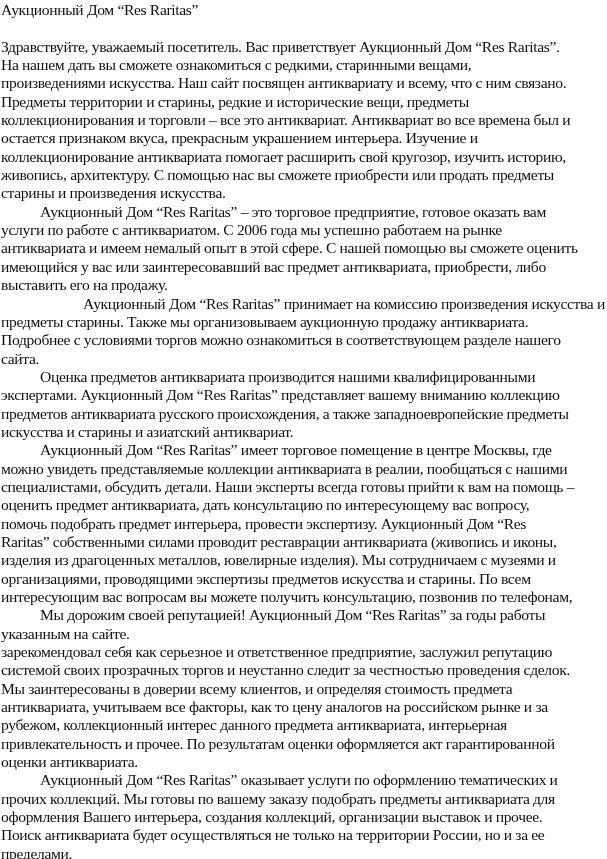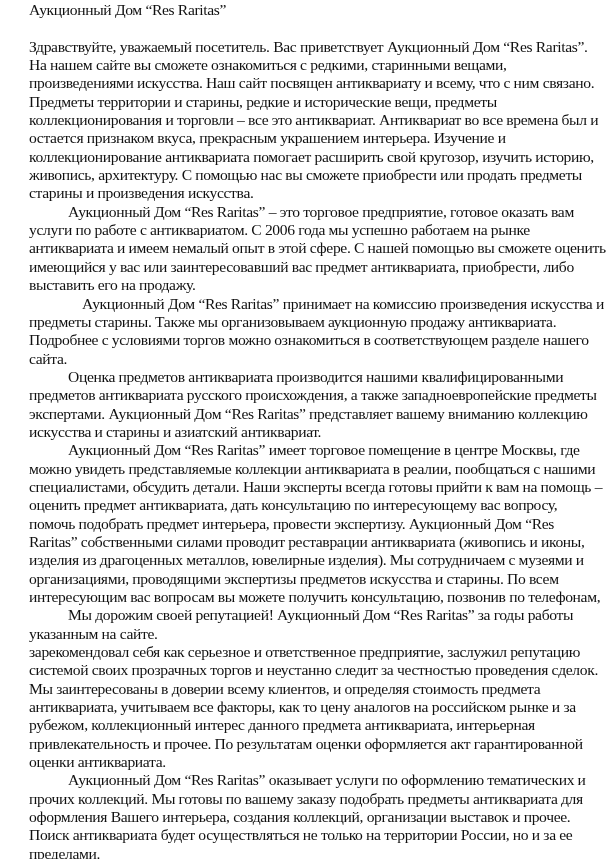--- a/index.html
+++ b/index.html
@@ -3,53 +3,53 @@
   <meta charset="utf-8">
   <style>
     html, body { margin: 0; padding: 0; background: #ffffff; }
     body {
       width: 607px; height: 859px; overflow: hidden;
       font-family: "Liberation Serif", "DejaVu Serif", serif;
       font-size: 15.6px; color: #111111;
       letter-spacing: -0.35px;
     }
     .doc { position: relative; padding: 1px 0 0 1px; }
-    .line { height: 18.35px; line-height: 18.35px; white-space: nowrap; margin-left: 28px; }
+    .line { height: 18.35px; line-height: 18.35px; white-space: nowrap; }
     .blank { height: 18.35px; }
     .ind1 { padding-left: 39px; }
-    .ind2 { padding-left: 53px; }
+    .ind2 { padding-left: 82px; }
   </style>
 </head>
 <body>
 
 <div class="doc">
   <div class="line">Аукционный Дом “Res Raritas”</div>
   <div class="blank"></div>
   <div id="lines">
       <div class="line">Здравствуйте, уважаемый посетитель. Вас приветствует Аукционный Дом “Res Raritas”.</div>
-      <div class="line">На нашем сайте вы сможете ознакомиться с редкими, старинными вещами,</div>
+      <div class="line">На нашем дать вы сможете ознакомиться с редкими, старинными вещами,</div>
       <div class="line">произведениями искусства. Наш сайт посвящен антиквариату и всему, что с ним связано.</div>
       <div class="line">Предметы территории и старины, редкие и исторические вещи, предметы</div>
       <div class="line">коллекционирования и торговли – все это антиквариат. Антиквариат во все времена был и</div>
       <div class="line">остается признаком вкуса, прекрасным украшением интерьера. Изучение и</div>
       <div class="line">коллекционирование антиквариата помогает расширить свой кругозор, изучить историю,</div>
       <div class="line">живопись, архитектуру. С помощью нас вы сможете приобрести или продать предметы</div>
       <div class="line">старины и произведения искусства.</div>
       <div class="line ind1">Аукционный Дом “Res Raritas” – это торговое предприятие, готовое оказать вам</div>
       <div class="line">услуги по работе с антиквариатом. С 2006 года мы успешно работаем на рынке</div>
       <div class="line">антиквариата и имеем немалый опыт в этой сфере. С нашей помощью вы сможете оценить</div>
       <div class="line">имеющийся у вас или заинтересовавший вас предмет антиквариата, приобрести, либо</div>
       <div class="line">выставить его на продажу.</div>
       <div class="line ind2">Аукционный Дом “Res Raritas” принимает на комиссию произведения искусства и</div>
       <div class="line">предметы старины. Также мы организовываем аукционную продажу антиквариата.</div>
       <div class="line">Подробнее с условиями торгов можно ознакомиться в соответствующем разделе нашего</div>
       <div class="line">сайта.</div>
       <div class="line ind1">Оценка предметов антиквариата производится нашими квалифицированными</div>
+      <div class="line">экспертами. Аукционный Дом “Res Raritas” представляет вашему вниманию коллекцию</div>
       <div class="line">предметов антиквариата русского происхождения, а также западноевропейские предметы</div>
-      <div class="line">экспертами. Аукционный Дом “Res Raritas” представляет вашему вниманию коллекцию</div>
       <div class="line">искусства и старины и азиатский антиквариат.</div>
       <div class="line ind1">Аукционный Дом “Res Raritas” имеет торговое помещение в центре Москвы, где</div>
       <div class="line">можно увидеть представляемые коллекции антиквариата в реалии, пообщаться с нашими</div>
       <div class="line">специалистами, обсудить детали. Наши эксперты всегда готовы прийти к вам на помощь –</div>
       <div class="line">оценить предмет антиквариата, дать консультацию по интересующему вас вопросу,</div>
       <div class="line">помочь подобрать предмет интерьера, провести экспертизу. Аукционный Дом “Res</div>
       <div class="line">Raritas” собственными силами проводит реставрации антиквариата (живопись и иконы,</div>
       <div class="line">изделия из драгоценных металлов, ювелирные изделия). Мы сотрудничаем с музеями и</div>
       <div class="line">организациями, проводящими экспертизы предметов искусства и старины. По всем</div>
       <div class="line">интересующим вас вопросам вы можете получить консультацию, позвонив по телефонам,</div>

